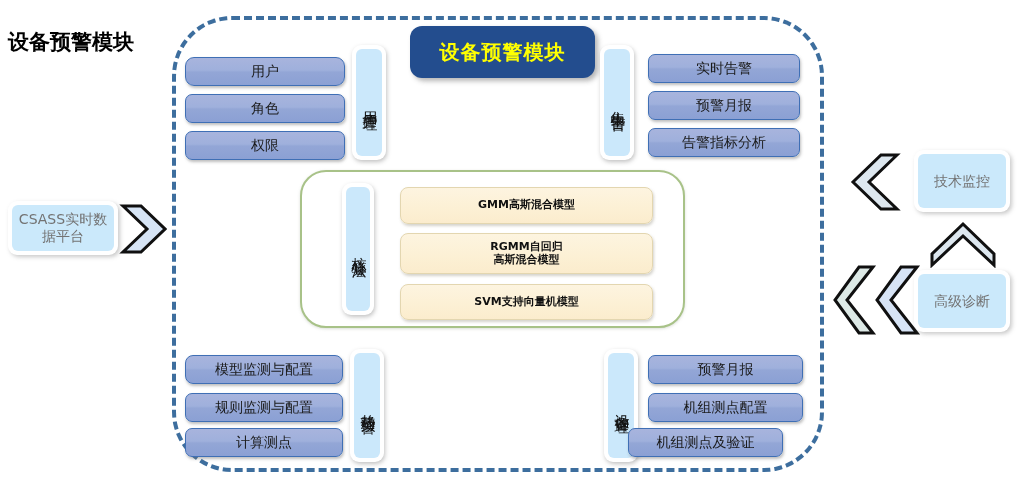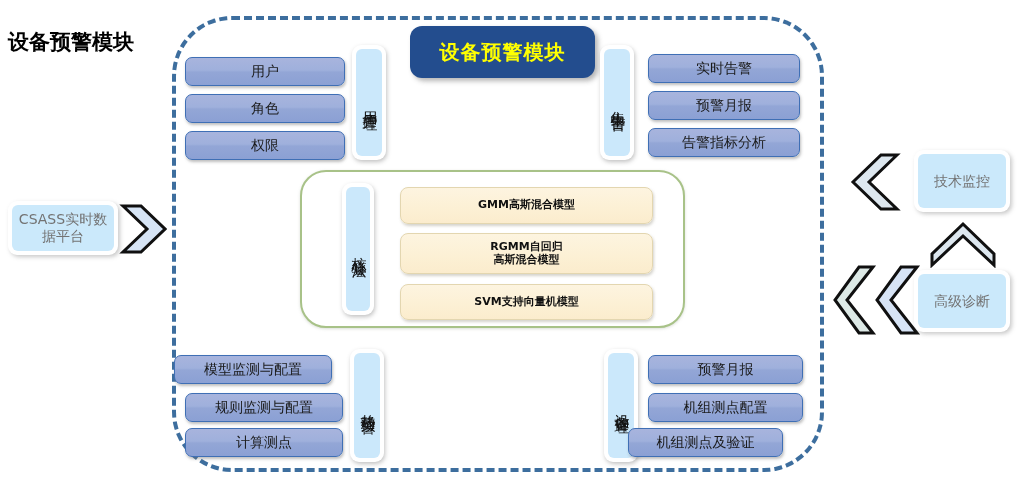--- a/index.html
+++ b/index.html
@@ -181,21 +181,21 @@
   <div class="arrow" style="left:119px; top:203px;">
     <svg width="48" height="52" viewBox="0 0 48 52">
       <polygon points="4,3 28,26 4,49 22,49 46,26 22,3" fill="#d6e4f5" stroke="#101010" stroke-width="3" stroke-linejoin="miter"></polygon>
     </svg>
   </div>
 
   <div class="module-frame"></div>
 
   <div class="module-title">设备预警模块</div>
 
-  <div class="blue-btn" style="left:185px; top:57px; width:160px;">用户</div>
+  <div class="blue-btn" style="left:185px; top:57px; width:160px;border-radius:9px;">用户</div>
   <div class="blue-btn" style="left:185px; top:94px; width:160px;">角色</div>
   <div class="blue-btn" style="left:185px; top:131px; width:160px;">权限</div>
 
   <div class="v-label" style="left:352px; top:45px; width:34px; height:115px;">
     <div class="v-label-inner">
       <span class="v-text">用户管理</span>
     </div>
   </div>
 
   <div class="v-label" style="left:600px; top:45px; width:34px; height:115px;">
@@ -215,21 +215,21 @@
       <span class="v-text">核心算法</span>
     </div>
   </div>
 
   <div class="algo-btn" style="left:400px; top:187px; width:253px; height:37px;">GMM高斯混合模型</div>
   <div class="algo-btn" style="left:400px; top:233px; width:253px; height:41px;">
     <span>RGMM自回归<br>高斯混合模型</span>
   </div>
   <div class="algo-btn" style="left:400px; top:284px; width:253px; height:36px;">SVM支持向量机模型</div>
 
-  <div class="blue-btn" style="left:174px; top:355px; width:158px;">模型监测与配置</div>
+  <div class="blue-btn" style="left:185px; top:355px; width:158px;border-radius:8px;">模型监测与配置</div>
   <div class="blue-btn" style="left:185px; top:393px; width:158px;">规则监测与配置</div>
   <div class="blue-btn" style="left:185px; top:428px; width:158px;">计算测点</div>
 
   <div class="v-label" style="left:350px; top:349px; width:34px; height:113px;">
     <div class="v-label-inner">
       <span class="v-text">趋势预警</span>
     </div>
   </div>
 
   <div class="v-label" style="left:604px; top:349px; width:34px; height:113px;">

